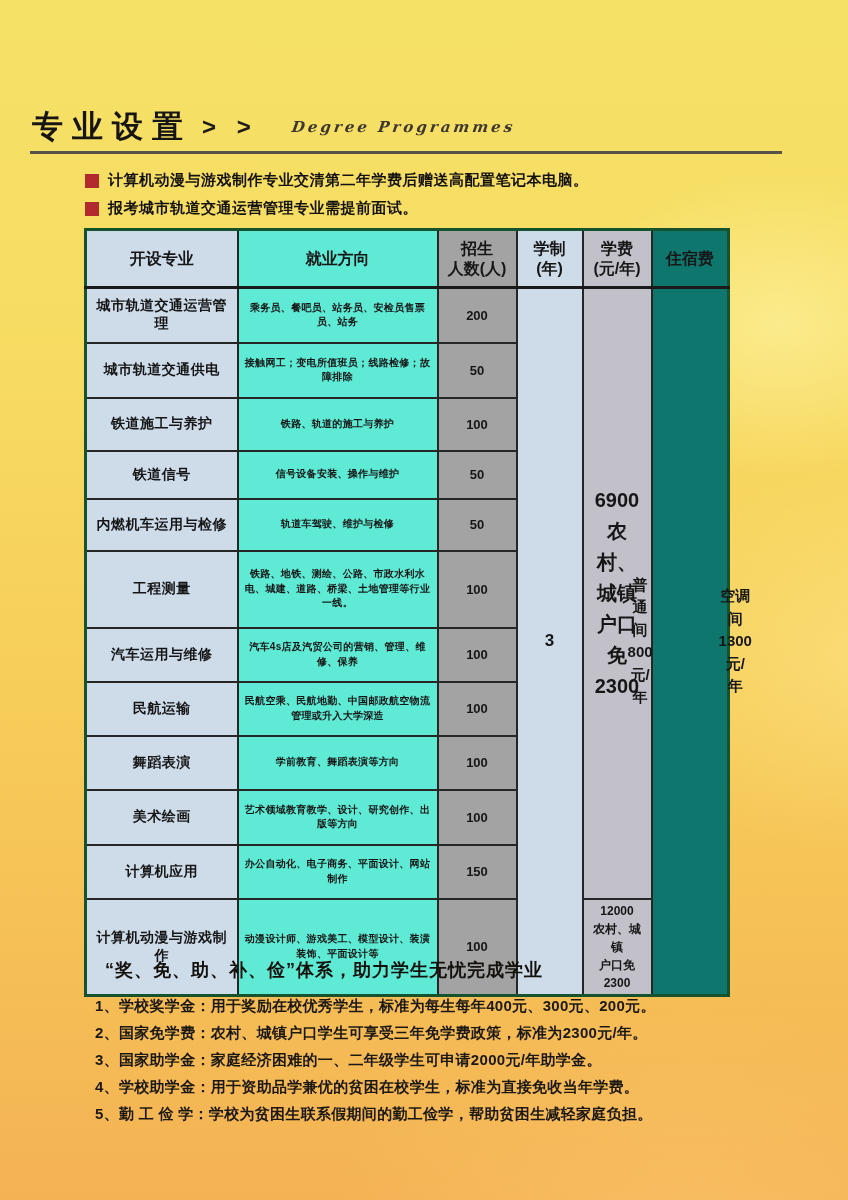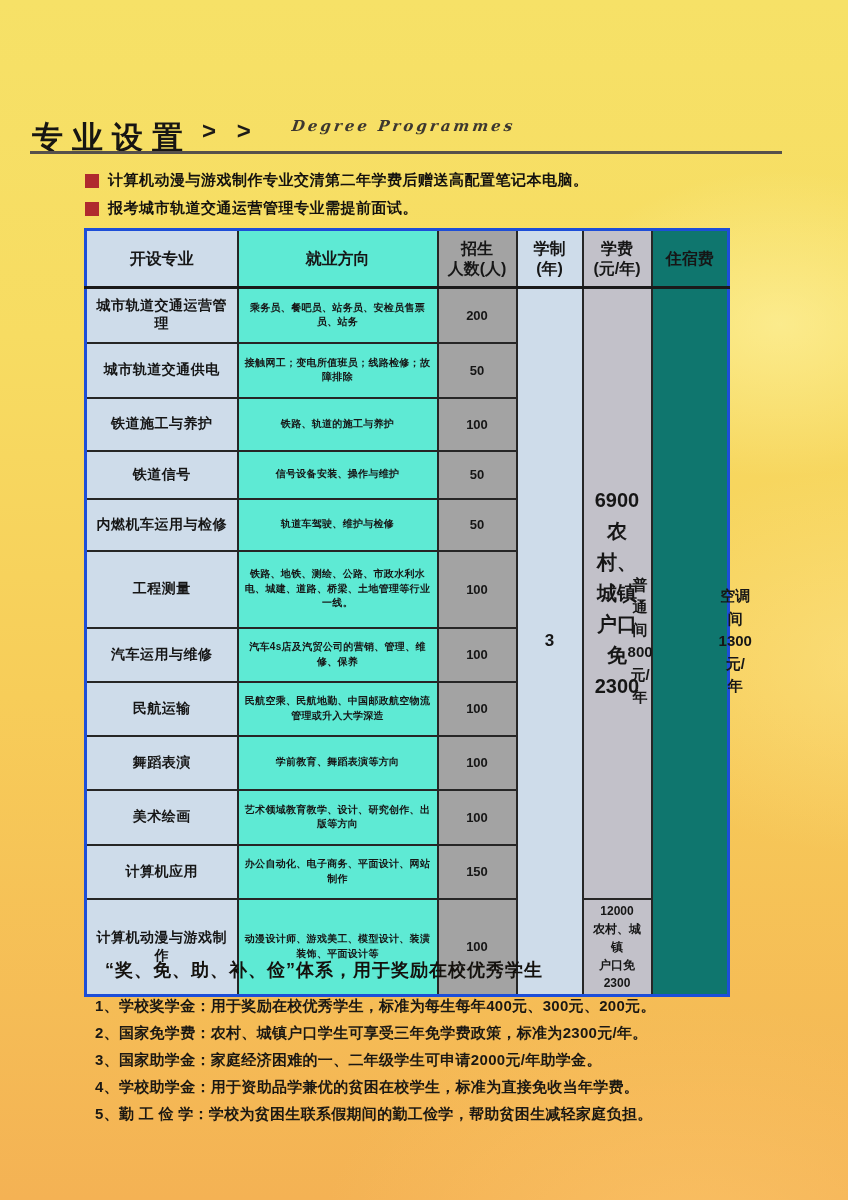--- a/index.html
+++ b/index.html
@@ -11,22 +11,22 @@
     overflow: hidden;
     background:
       radial-gradient(ellipse 320px 220px at 92% 27%, rgba(255,247,175,0.55), transparent 70%),
       radial-gradient(ellipse 420px 280px at 104% 55%, rgba(255,240,160,0.40), transparent 70%),
       radial-gradient(ellipse 520px 320px at 82% 103%, rgba(255,205,115,0.45), transparent 72%),
       linear-gradient(180deg, #f6e167 0%, #f7dc62 28%, #f7cd59 58%, #f4b254 100%);
   }
 
   
   .title-row {
-    position: absolute; left: 32px; top: 117px;
-    display: flex; align-items: flex-start; white-space: nowrap;
+    position: absolute; left: 32px; top: 106px;
+    display: flex; align-items: center; white-space: nowrap;
   }
   .page-title {
     font-size: 31px; font-weight: bold; letter-spacing: 9px; color: #171513;
   }
   .title-arrows {
     font-size: 24px; font-weight: bold; letter-spacing: 7px;
     margin-left: 10px; color: #1c1a17;
   }
   .title-sub {
     font-family: "DejaVu Serif", "Liberation Serif", serif;
@@ -45,21 +45,21 @@
     width: 14px; height: 14px; background: #b02a2e;
     margin-right: 9px; flex: 0 0 auto;
   }
   .note-text { font-size: 15px; font-weight: bold; color: #14120f; letter-spacing: 0.5px; }
 
   
   table.majors {
     position: absolute; left: 84px; top: 228px;
     width: 643px; table-layout: fixed;
     border-collapse: collapse;
-    border: 3px solid #1d4ed8;
+    border: 3px solid #14532d;
   }
   table.majors th, table.majors td {
     border: 2px solid #262626;
     text-align: center; vertical-align: middle;
     padding: 2px 4px;
   }
   table.majors thead th {
     height: 58px; font-size: 16px; font-weight: 600;
     white-space: pre-line; line-height: 1.25;
     border-bottom: 3px solid #1a1a1a;
@@ -216,19 +216,19 @@
       <td class="jobs col-green">动漫设计师、游戏美工、模型设计、装潢装饰、平面设计等</td>
       <td class="num col-cream">100</td>
       <td class="tuition-last col-gray">12000
 农村、城镇
 户口免2300</td>
     </tr>
   </tbody>
 </table>
 
 <div class="footer">
-  <div class="footer-title">“奖、免、助、补、俭”体系，用于奖励在校优秀学生</div>
+  <div class="footer-title">“奖、免、助、补、俭”体系，助力学生无忧完成学业</div>
   <div class="footer-item">1、学校奖学金：用于奖励在校优秀学生，标准为每生每年400元、300元、200元。</div>
   <div class="footer-item">2、国家免学费：农村、城镇户口学生可享受三年免学费政策，标准为2300元/年。</div>
   <div class="footer-item">3、国家助学金：家庭经济困难的一、二年级学生可申请2000元/年助学金。</div>
   <div class="footer-item">4、学校助学金：用于资助品学兼优的贫困在校学生，标准为直接免收当年学费。</div>
   <div class="footer-item">5、勤 工 俭 学：学校为贫困生联系假期间的勤工俭学，帮助贫困生减轻家庭负担。</div>
 </div>
 
 </body></html>

